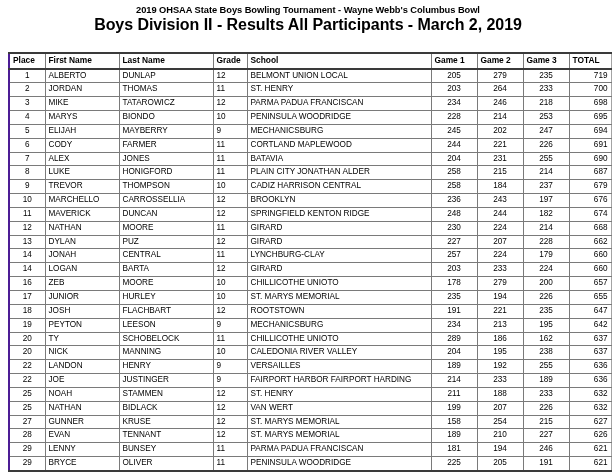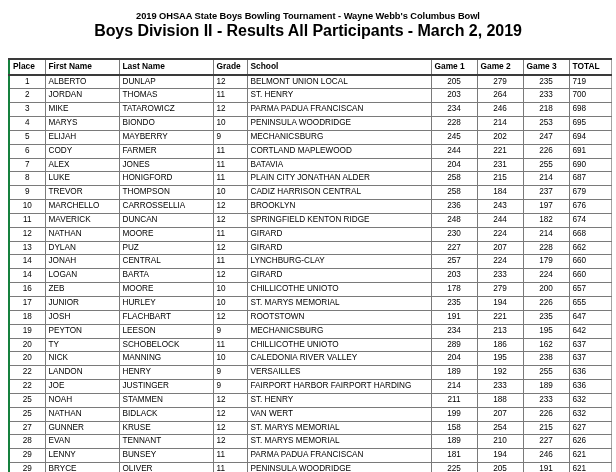--- a/index.html
+++ b/index.html
@@ -15,21 +15,21 @@
     color: #000000;
     -webkit-font-smoothing: antialiased;
   }
   .page {
     position: relative;
     width: 616px;
     height: 472px;
     box-sizing: border-box;
   }
   .titles {
-    padding-top: 10px;
+    padding-top: 4px;
     text-align: center;
   }
   .title-line1 {
     font-size: 9.3px;
     font-weight: bold;
     letter-spacing: -0.05px;
     line-height: 12px;
     white-space: nowrap;
   }
   .title-line2 {
@@ -80,26 +80,26 @@
   col.c-grade   { width: 34px; }
   col.c-school  { width: 184px; }
   col.c-g1      { width: 46px; }
   col.c-g2      { width: 46px; }
   col.c-g3      { width: 46px; }
   col.c-total   { width: 42px; }
 
   td.place  { text-align: center; }
   td.grade  { text-align: left; }
   td.score  { text-align: center; }
-  td.total  { text-align: left; font-weight: bold; }
+  td.total  { text-align: right; font-weight: bold; }
 
   tbody tr td { border-color: #8a8a8a; }
   tbody tr:last-child td { border-bottom: 2px solid #3a3a3a; }
   table.results th:first-child,
-  table.results td:first-child { border-left: 2px solid #15803d; }
+  table.results td:first-child { border-left: 2px solid #4c1d95; }
   table.results th:last-child,
   table.results td:last-child { border-right: 1px solid #a3a3a3; }
 </style>
 </head>
 <body>
 
 <div class="page">
 
   <div class="titles">
     <div class="title-line1">2019 OHSAA State Boys Bowling Tournament  - Wayne Webb's Columbus Bowl</div>

